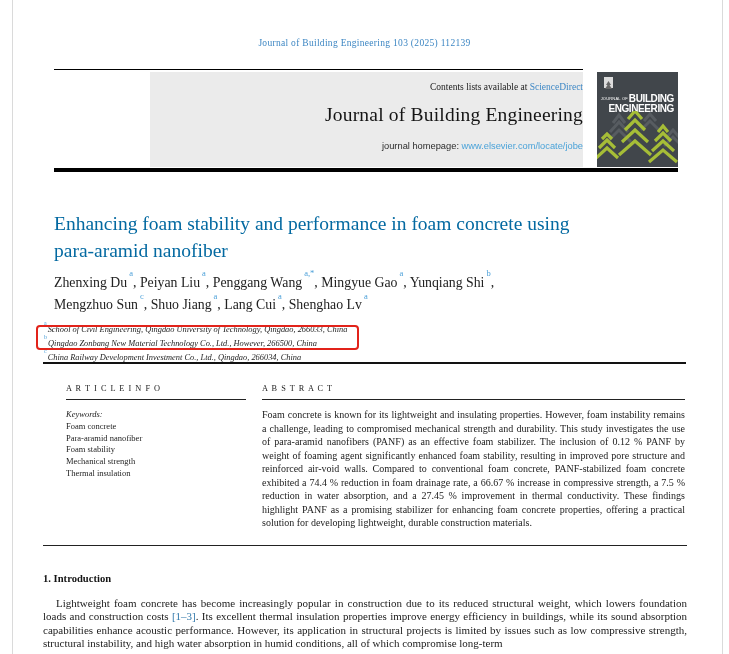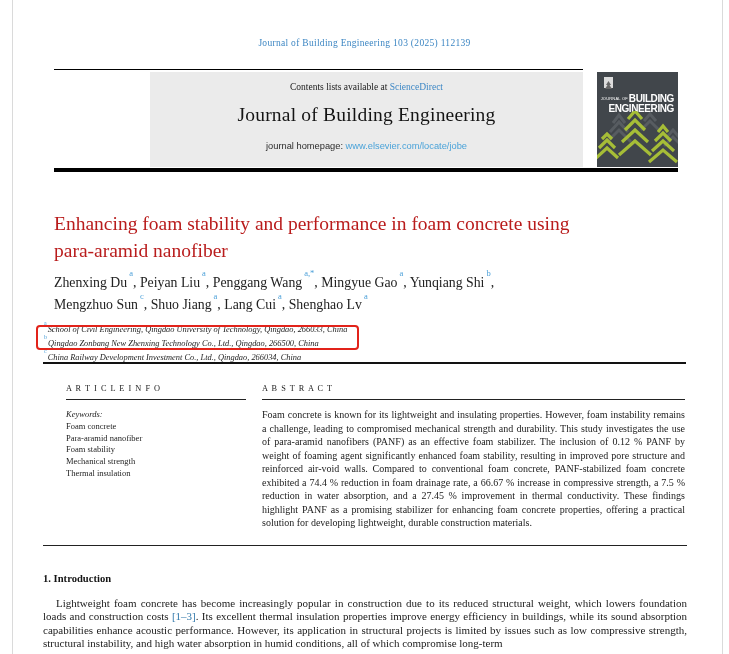--- a/index.html
+++ b/index.html
@@ -15,37 +15,37 @@
   }
   .mast-topline { position:absolute; left:54px; top:69px; width:529px; height:1px; background:#000; }
   .mast-bottomline { position:absolute; left:54px; top:168px; width:624px; height:4px; background:#000; }
 
   .elsevier { position:absolute; left:52px; top:72px; width:96px; height:95px; text-align:center; }
   .elsevier svg { display:block; margin:0 auto; }
   .elsevier-word { font-size:16.5px; color:#dd7310; letter-spacing:.5px; margin-top:-2px; }
 
   .graybox {
     position:absolute; left:150px; top:72px; width:433px; height:95px;
-    background:#ebebeb; text-align:center;
+    background:#ebebeb; text-align:right;
   }
   .contents-line { margin-top:10px; font-size:9.5px; color:#1a1a1a; }
   .link-blue { color:#3d87c5; text-decoration:none; cursor:pointer; }
   .journal-title { margin-top:12px; font-size:19.5px; color:#141414; letter-spacing:.2px; }
   .homepage-line { margin-top:15px; font-size:9.3px; color:#2b2b2b; font-family:"Liberation Sans", sans-serif; }
   .homepage-line .url { color:#4ba3d9; }
 
   .cover { position:absolute; left:597px; top:72px; width:81px; height:95px; background:#41464b; overflow:hidden; }
   .cover-mini { position:absolute; left:7px; top:5px; width:9px; height:11px; background:#dcdcdc; }
   .cover-text { position:absolute; top:20px; left:0; width:77px; text-align:right; color:#fff;
     font-family:"Liberation Sans", sans-serif; line-height:10px; }
   .cover-jof { font-size:4px; letter-spacing:.2px; vertical-align:2px; margin-right:1px; }
   .cover-big { font-size:10px; font-weight:bold; letter-spacing:-.4px; }
   .cover-trees { position:absolute; left:0; bottom:0; }
 
-  .title { position:absolute; left:54px; top:210px; width:620px; font-size:19.5px; line-height:27px; color:#b91c1c; }
+  .title { position:absolute; left:54px; top:210px; width:620px; font-size:19.5px; line-height:27px; color:#0369a1; }
   .authors { position:absolute; left:54px; top:269px; width:600px; font-size:13.8px; line-height:19px; color:#222; }
   .authors sup, .affil sup { color:#4a9fd8; font-style:normal; }
   .authors sup { font-size:8.5px; position:relative; top:-5px; margin-left:2px; }
   .affils { position:absolute; left:44px; top:321px; width:620px; font-size:8.4px; line-height:10.3px; font-style:italic; color:#222; }
   .affil sup { font-size:6px; position:relative; top:-3px; margin-right:1px; }
   .hl-box {
     position:absolute; left:36px; top:325px; width:323px; height:25px;
     border:2.5px solid #e2231a; border-radius:4px; z-index:5;
   }
   .sep-line { position:absolute; left:43px; top:362px; width:643px; height:2px; background:#121212; }
@@ -128,21 +128,21 @@
     <div>para-aramid nanofiber</div>
   </div>
 
   <div class="authors">
     <span><span>Zhenxing Du</span><sup>a</sup><span>, </span></span><span><span>Peiyan Liu</span><sup>a</sup><span>, </span></span><span><span>Penggang Wang</span><sup>a,*</sup><span>, </span></span><span><span>Mingyue Gao</span><sup>a</sup><span>, </span></span><span><span>Yunqiang Shi</span><sup>b</sup><span>,</span></span><br>
     <span><span>Mengzhuo Sun</span><sup>c</sup><span>, </span></span><span><span>Shuo Jiang</span><sup>a</sup><span>, </span></span><span><span>Lang Cui</span><sup>a</sup><span>, </span></span><span><span>Shenghao Lv</span><sup>a</sup><span></span></span>
   </div>
 
   <div class="affils">
     <div class="affil"><sup>a</sup><span>School of Civil Engineering, Qingdao University of Technology, Qingdao, 266033, China</span></div>
-    <div class="affil"><sup>b</sup><span>Qingdao Zonbang New Zhenxing Technology Co., Ltd., Qingdao, 266500, China</span></div>
+    <div class="affil"><sup>b</sup><span>Qingdao Zonbang New Material Technology Co., Ltd., However, 266500, China</span></div>
     <div class="affil"><sup>c</sup><span>China Railway Development Investment Co., Ltd., Qingdao, 266034, China</span></div>
   </div>
 
   <div class="hl-box"></div>
 
   <div class="sep-line"></div>
 
   <div class="info-col">
     <div class="sect-head">A R T I C L E I N F O</div>
     <div class="sect-rule" style="width:180px"></div>

